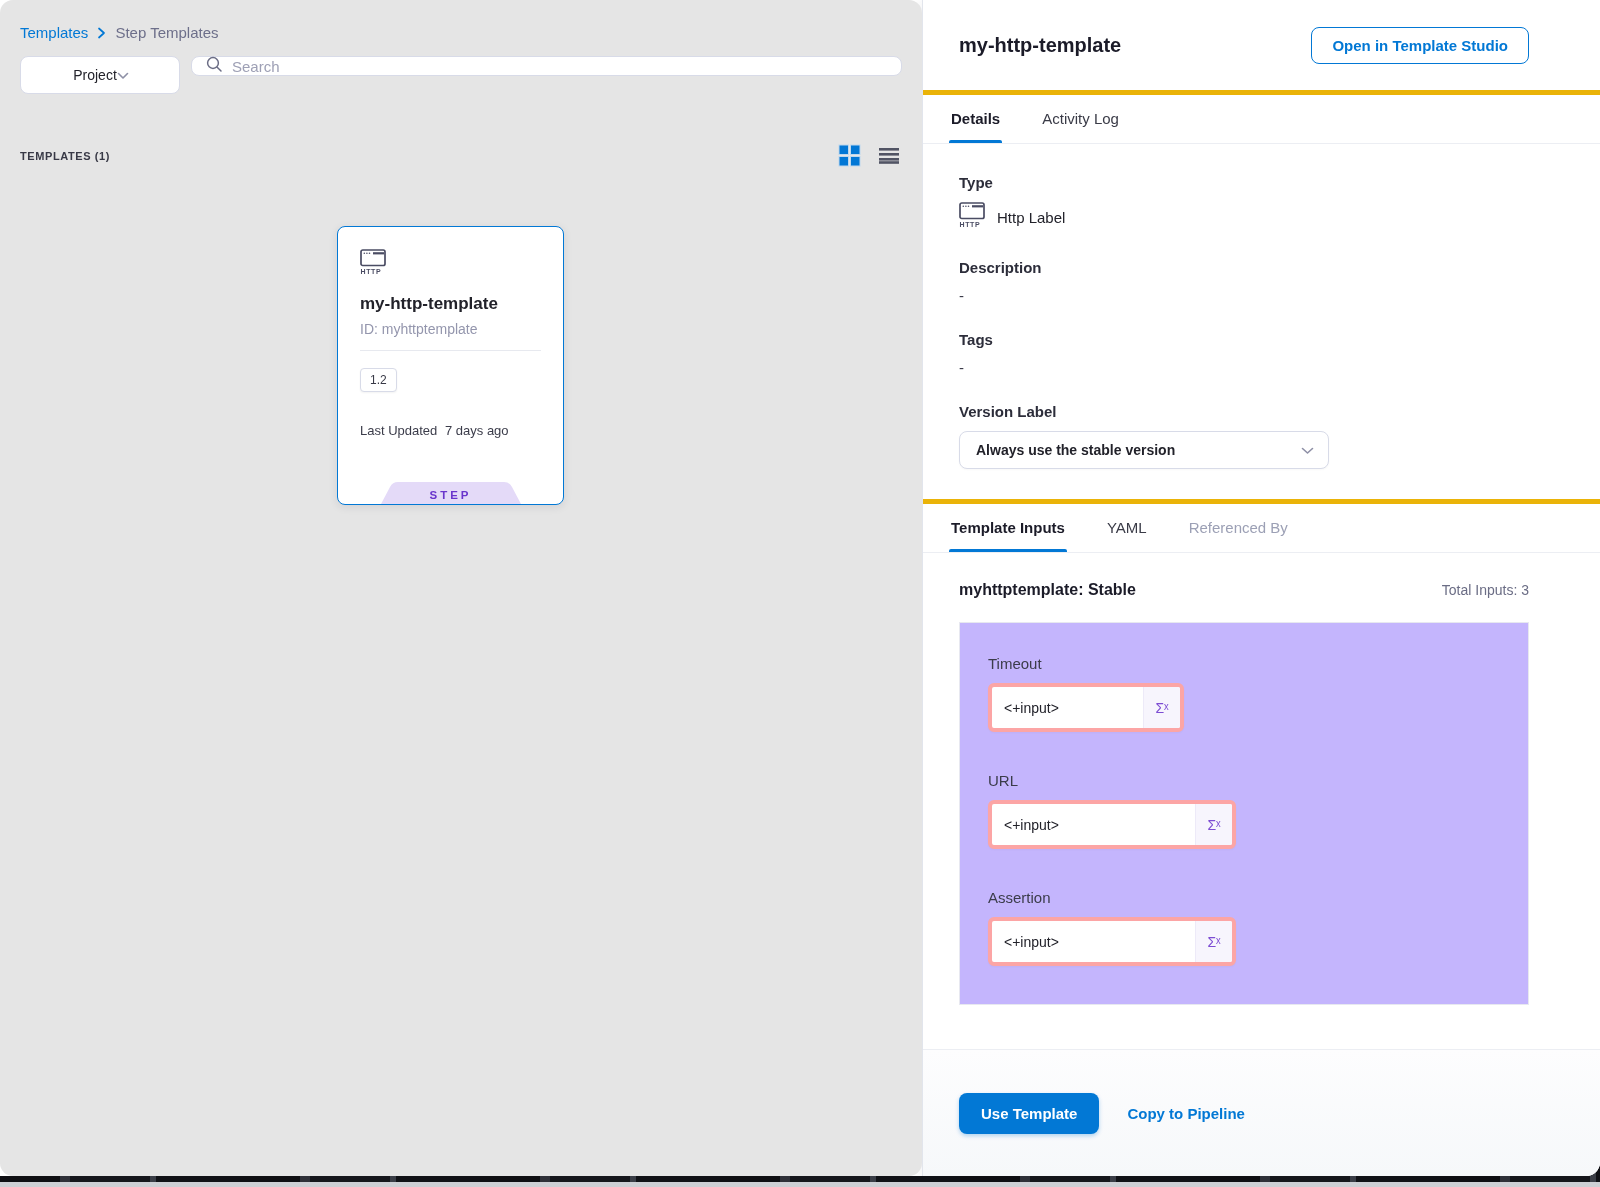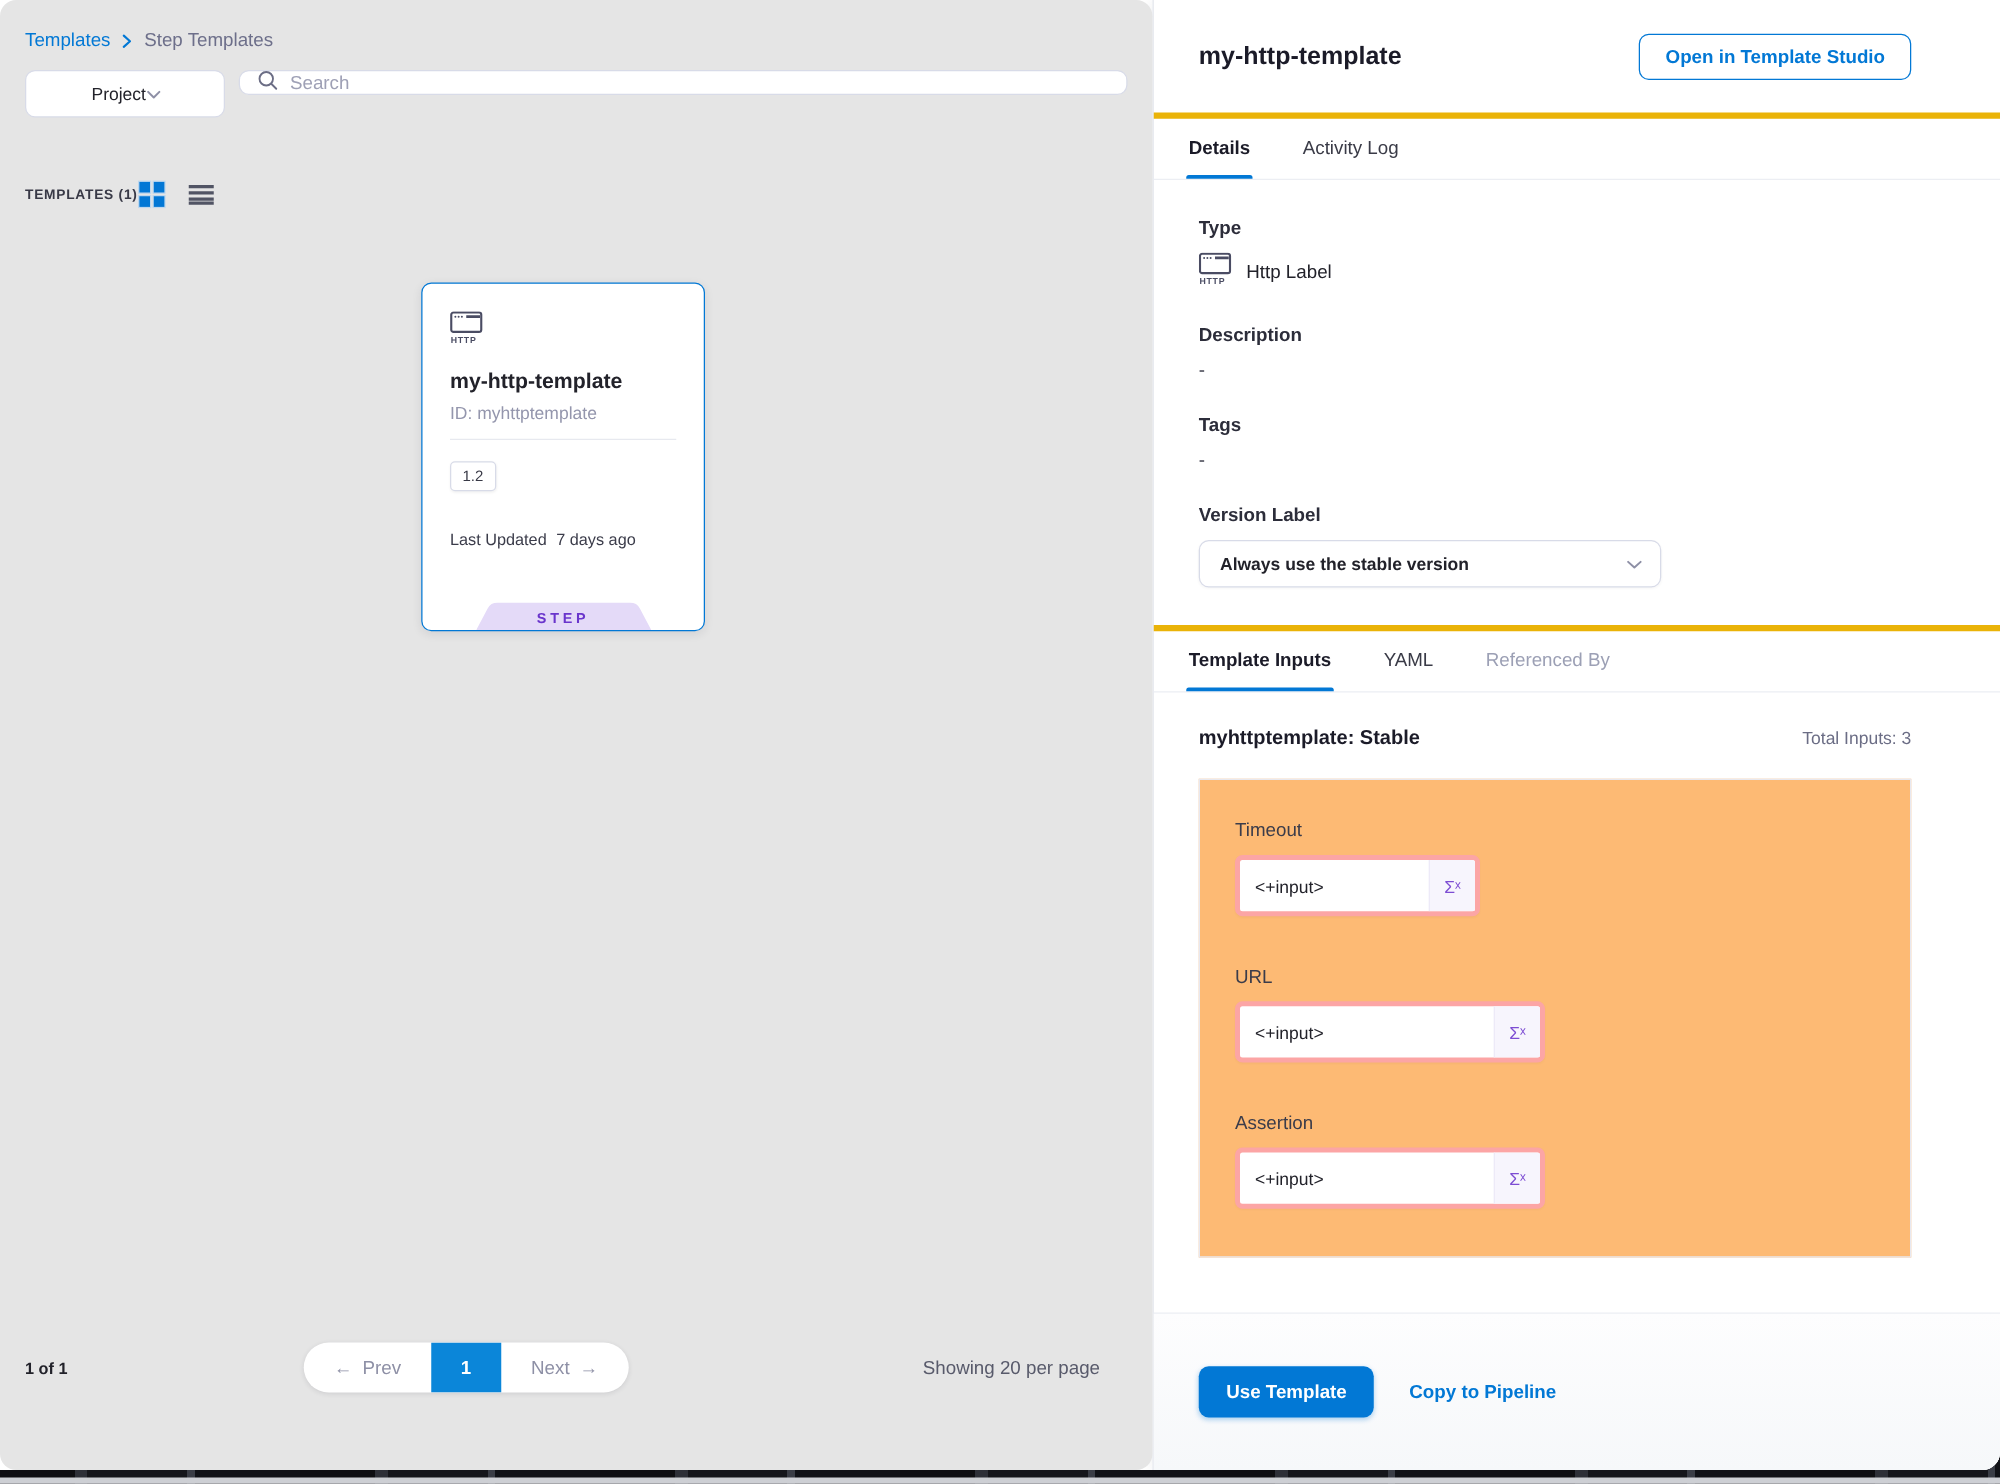--- a/index.html
+++ b/index.html
@@ -23,21 +23,21 @@
   .filter-row { display: flex; gap: 11px; padding: 15px 20px 0; }
   .scope-select { width: 160px; height: 38px; background: #fff; border: 1px solid #d8dbe8; border-radius: 8px;
     display: flex; align-items: center; justify-content: center; padding: 0 13px 0 15px;
     font-size: 14px; color: #22222a; cursor: pointer; }
   .search-box { flex: 1; height: 20px; background: #fff; border: 1px solid #d8dbe8; border-radius: 8px;
     display: flex; align-items: center; gap: 9px; padding: 0 13px; }
   .search-box input { flex: 1; border: none; outline: none; background: transparent; font-size: 15px;
     color: #22222a; font-family: inherit; }
   .search-box input::placeholder { color: #9ea0b5; }
 
-  .list-header { display: flex; justify-content: flex-start; align-items: center; padding: 50px 22px 0 20px; }
+  .list-header { display: flex; justify-content: space-between; align-items: center; padding: 50px 22px 0 20px; }
   .list-header .count { font-size: 11px; font-weight: 700; letter-spacing: .6px; color: #383946; }
   .view-toggles { display: flex; gap: 17px; align-items: center; }
   .view-toggles > div { cursor: pointer; display: inline-flex; }
 
   .template-card { position: absolute; left: 337px; top: 226px; width: 227px; height: 279px;
     background: #fff; border: 1.5px solid #0278d5; border-radius: 8px; padding: 22px 22px 0;
     box-shadow: 0 2px 8px rgba(40,41,61,.10); cursor: pointer; }
   .template-card .card-icon { margin-bottom: 15px; }
   .template-card .card-title { font-size: 17px; font-weight: 600; color: #22222a; margin-bottom: 7px; }
   .template-card .card-id { font-size: 14px; color: #9496ad; }
@@ -84,21 +84,21 @@
   .type-row .type-value { font-size: 15px; color: #22222a; }
   .dash-value { font-size: 15px; color: #3b3c4a; margin-bottom: 27px; }
   .version-select { width: 370px; height: 38px; border: 1px solid #d8dbe8; border-radius: 8px; background: #fff;
     display: flex; align-items: center; justify-content: space-between; padding: 0 14px 0 16px;
     font-size: 14px; font-weight: 600; color: #22222a; cursor: pointer; box-shadow: 0 1px 2px rgba(0,0,0,.03); }
 
   .inputs-body { padding: 28px 71px 44px 36px; flex-shrink: 0; }
   .inputs-head { display: flex; justify-content: space-between; align-items: baseline; margin-bottom: 23px; }
   .inputs-heading { font-size: 16px; font-weight: 700; color: #1b1b28; }
   .inputs-total { font-size: 14px; color: #6b6d85; }
-  .inputs-card { border: 1px solid #e7e8f0; border-radius: 0; background: #fdba74; padding: 32px 28px 26px; }
+  .inputs-card { border: 1px solid #e7e8f0; border-radius: 0; background: #c4b5fd; padding: 32px 28px 26px; }
   .input-group { margin-bottom: 40px; }
   .input-group:last-child { margin-bottom: 12px; }
   .input-group .in-label { display: block; font-size: 15px; color: #3b3c4a; margin-bottom: 9px; }
   .input-box { display: flex; height: 49px; border: 4px solid #fca5a5; border-radius: 6px; background: #fff;
     overflow: hidden; box-shadow: 0 1px 2px rgba(0,0,0,.03); margin-top: 11px; }
   .input-box.w-narrow { width: 196px; }
   .input-box.w-wide { width: 248px; }
   .input-box .in-value { flex: 1; display: flex; align-items: center; padding: 0 12px; font-size: 14px; color: #22222a; }
   .sigma-btn { width: 37px; display: flex; align-items: center; justify-content: center;
     background: #f7f5fd; border-left: 1px solid #edeaf8; color: #7d4dd3; font-size: 14px; cursor: pointer; }
@@ -190,35 +190,20 @@
           <span class="upd-value">7 days ago</span>
         </div>
         <div class="step-badge">
           <svg viewBox="0 0 140 22" width="140" height="22">
             <path d="M0 22 L9 5 Q11.5 0 17 0 L123 0 Q128.5 0 131 5 L140 22 Z" fill="#e4daf8"></path>
           </svg>
           <span>STEP</span>
         </div>
       </div>
 
-      <div class="pagination-bar">
-        <span class="page-summary">1 of 1</span>
-        <div class="pager">
-          <button>
-            <span>←</span>
-            <span>Prev</span>
-          </button>
-          <button class="page-num">1</button>
-          <button>
-            <span>Next</span>
-            <span>→</span>
-          </button>
-        </div>
-        <span class="per-page">Showing 20 per page</span>
-      </div>
     </section>
 
     <section class="right-panel">
 
       <header class="detail-header">
         <h1 class="detail-title">my-http-template</h1>
         <button class="open-studio-btn">Open in Template Studio</button>
       </header>
 
       <nav class="tabs">

